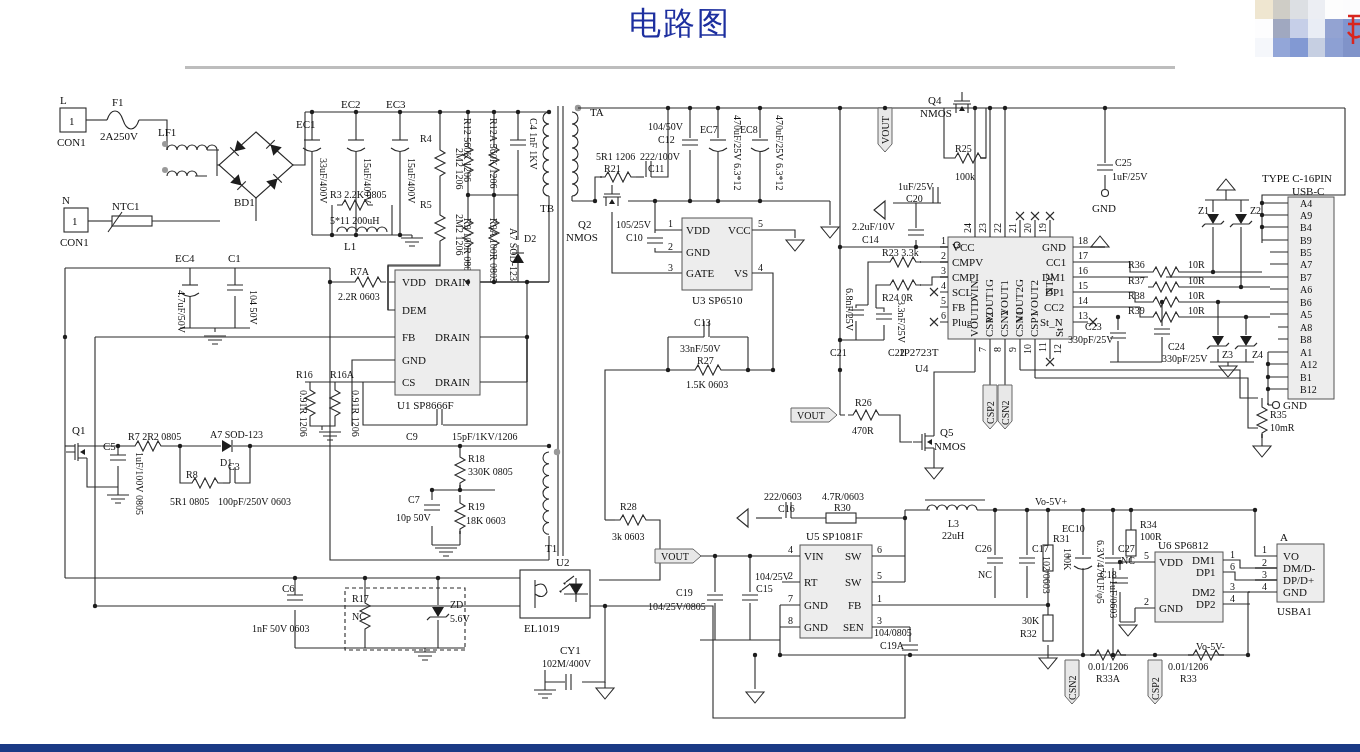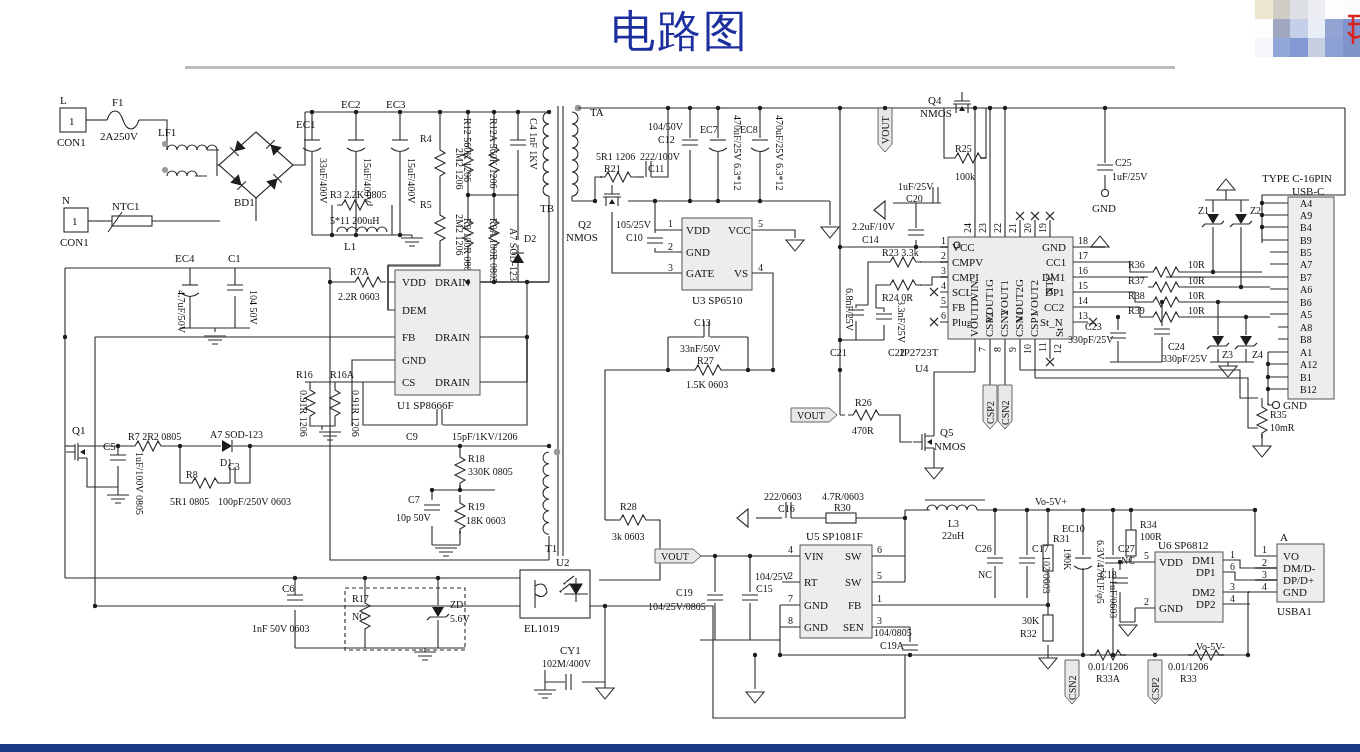--- a/index.html
+++ b/index.html
@@ -1,18 +1,18 @@
 <!DOCTYPE html>
 <html><head>
 <meta charset="utf-8">
 <style>
   html,body{margin:0;padding:0;background:#fff;width:1360px;height:752px;overflow:hidden;}
   .page{position:relative;width:1360px;height:752px;font-family:"Liberation Serif",serif;}
   .title{position:absolute;left:0;top:2px;width:100%;text-align:center;font-family:Liberation Sans, sans-serif;
-         font-size:44px;color:#1d2f9f;letter-spacing:2px;}
+         font-size:32px;color:#1d2f9f;letter-spacing:2px;}
   .rule{position:absolute;left:185px;top:66px;width:990px;height:3px;background:#bdbdbd;}
   .footer{position:absolute;left:0;top:744px;width:1360px;height:8px;background:#1a3a85;}
   .mosaic{position:absolute;left:1255px;top:0;width:105px;height:57px;display:grid;
           grid-template-columns:repeat(6,1fr);grid-template-rows:repeat(3,1fr);}
   .mosaic div{width:100%;height:100%;}
   .redstamp{position:absolute;left:1346px;top:12px;}
   svg{position:absolute;left:0;top:0;}
   .w{stroke:#2b2b2b;stroke-width:1.1;fill:none;}
   .wd{stroke:#2b2b2b;stroke-width:1.1;fill:none;stroke-dasharray:4 3;}
   .box{fill:#ededed;stroke:#555;stroke-width:1;}

